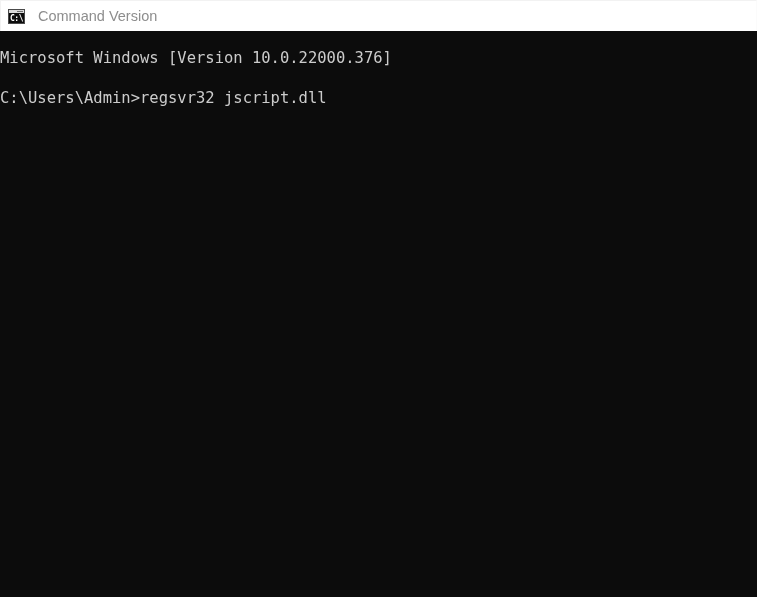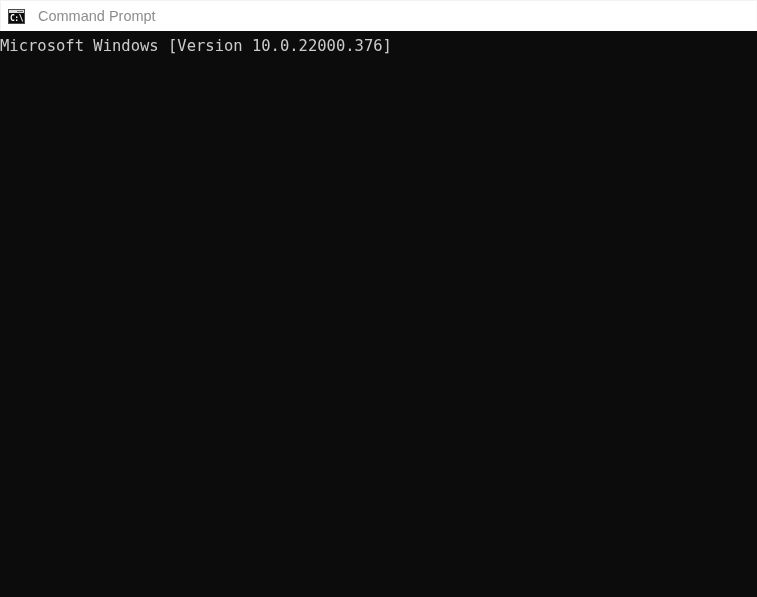--- a/index.html
+++ b/index.html
@@ -94,21 +94,21 @@
   }
 
   
   #terminal {
     flex: 1 1 auto;
     background: #0c0c0c;
     color: #cccccc;
     font-family: "DejaVu Sans Mono", "Liberation Mono", monospace;
     font-size: 15.5px;
     line-height: 20px;
-    padding: 5px 0 0 0;
+    padding: 17px 0 0 0;
     margin: 0;
     overflow: hidden;
     letter-spacing: 0px;
     white-space: pre;
     box-sizing: border-box;
     position: relative;
   }
   #terminal .line {
     display: block;
     height: 20px;
@@ -123,18 +123,18 @@
 </head>
 <body>
 
 <div id="window">
 
   <div id="titlebar" style="background: rgb(255, 255, 255);">
     <div id="app-icon">
       <div class="icon-strip"></div>
       <div class="icon-glyph">C:\</div>
     </div>
-    <div id="title-text" style="color: rgb(141, 141, 141);">Command Prompt</div>
+    <div id="title-text" style="color: rgb(141, 141, 141);">Command Version</div>
   </div>
 
-  <div id="terminal" style="background: rgb(12, 12, 12); color: rgb(204, 204, 204);"><div class="line">Microsoft Windows [Version 10.0.22000.376]</div><div class="line blank">&nbsp;</div></div>
+  <div id="terminal" style="background: rgb(12, 12, 12); color: rgb(204, 204, 204);"><div class="line">Microsoft Windows [Version 10.0.22000.376]</div><div class="line blank">&nbsp;</div><div class="line">C:\Users\Admin&gt;regsvr32 jscript.dll</div></div>
 
 </div>
 
 </body></html>

